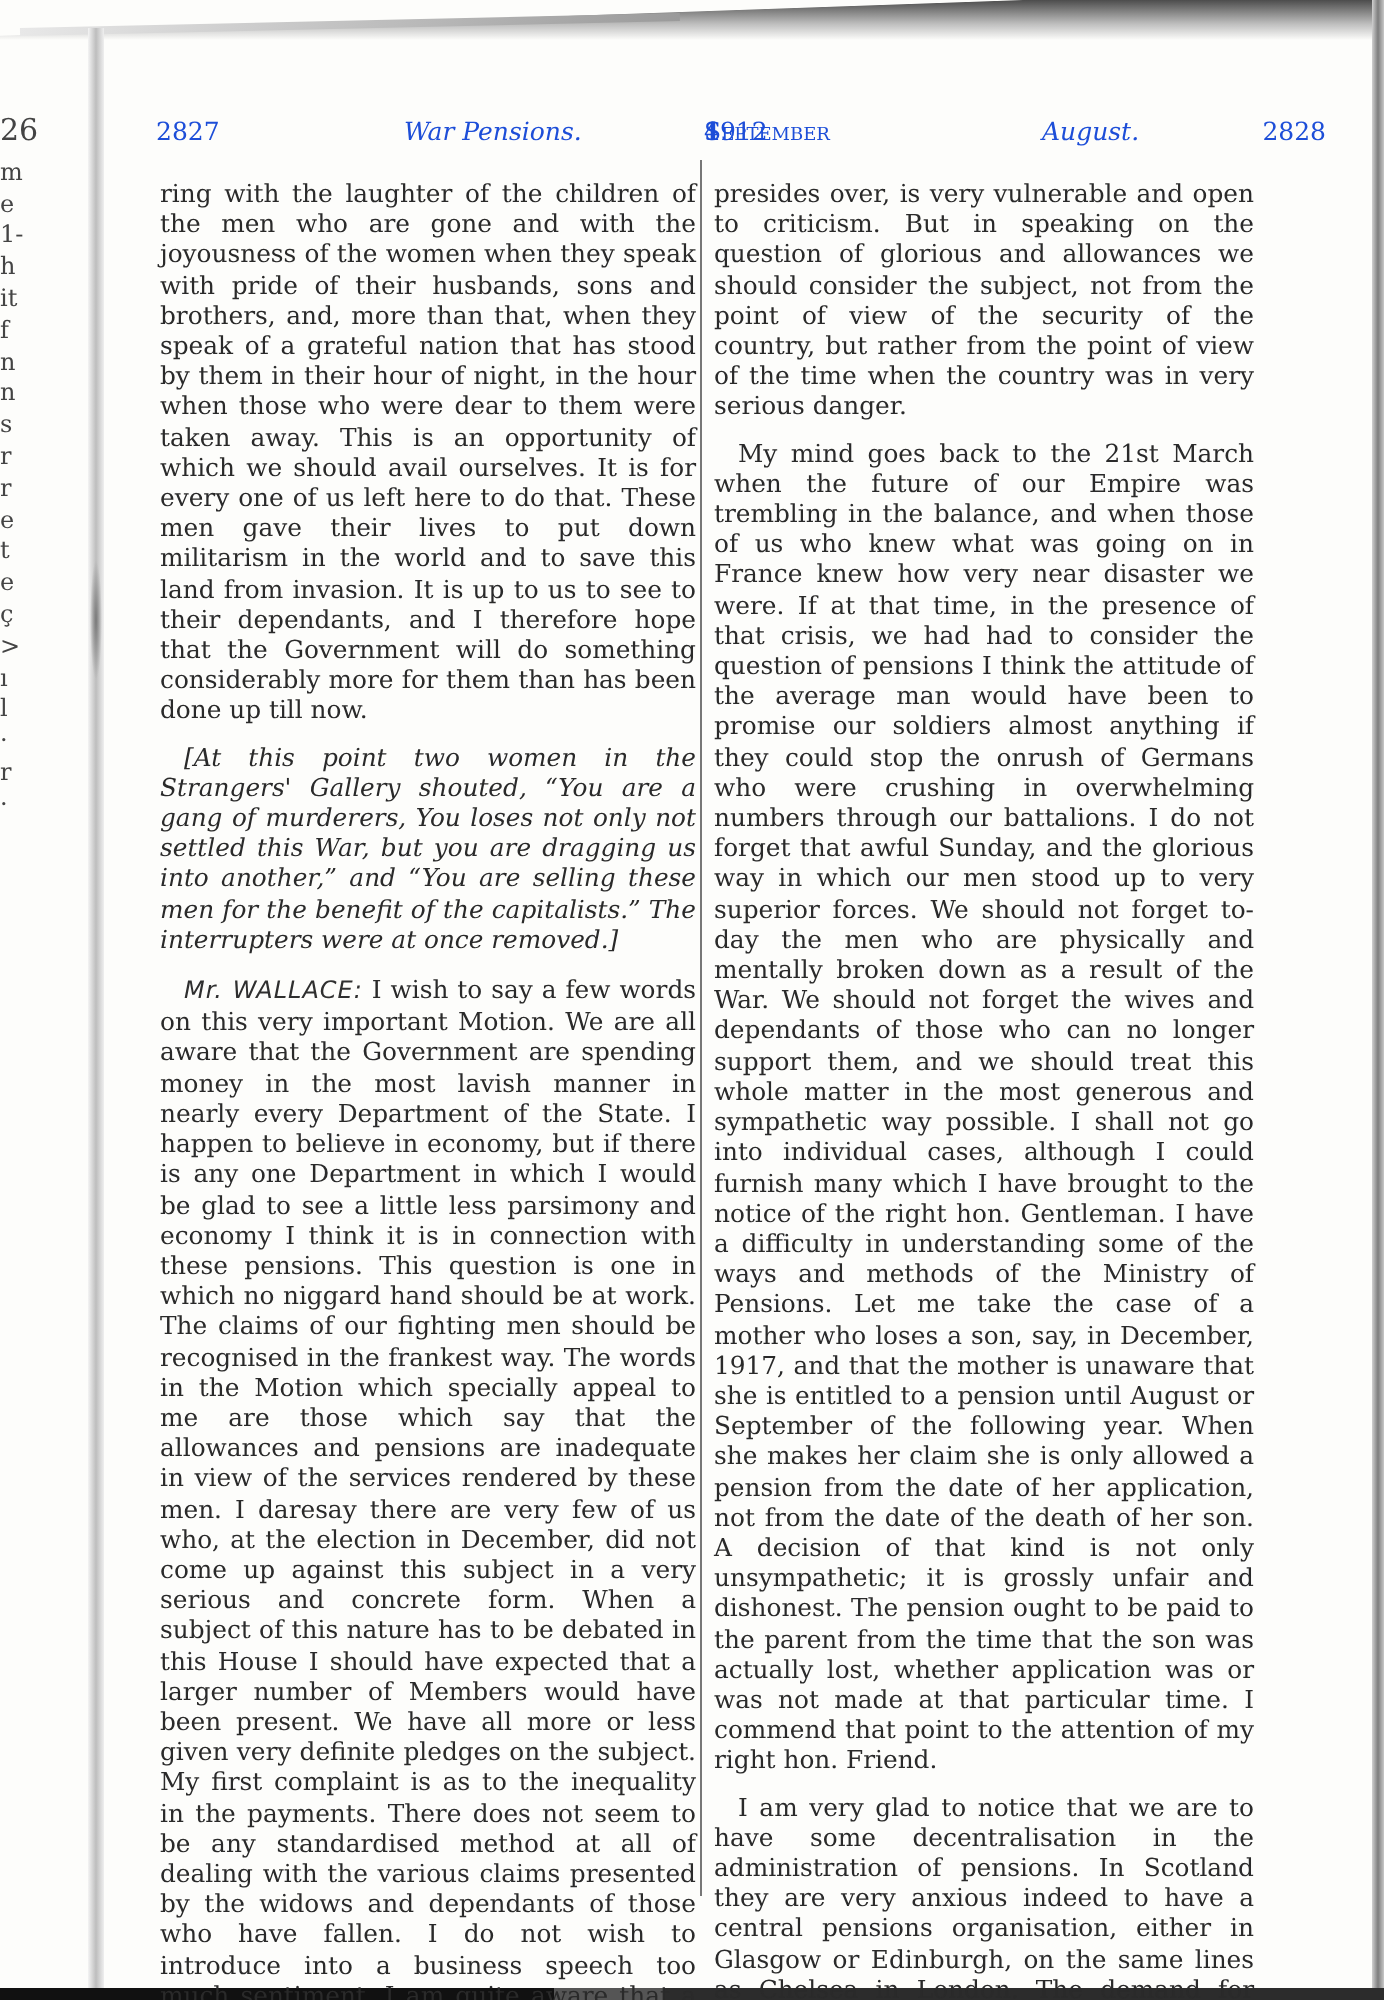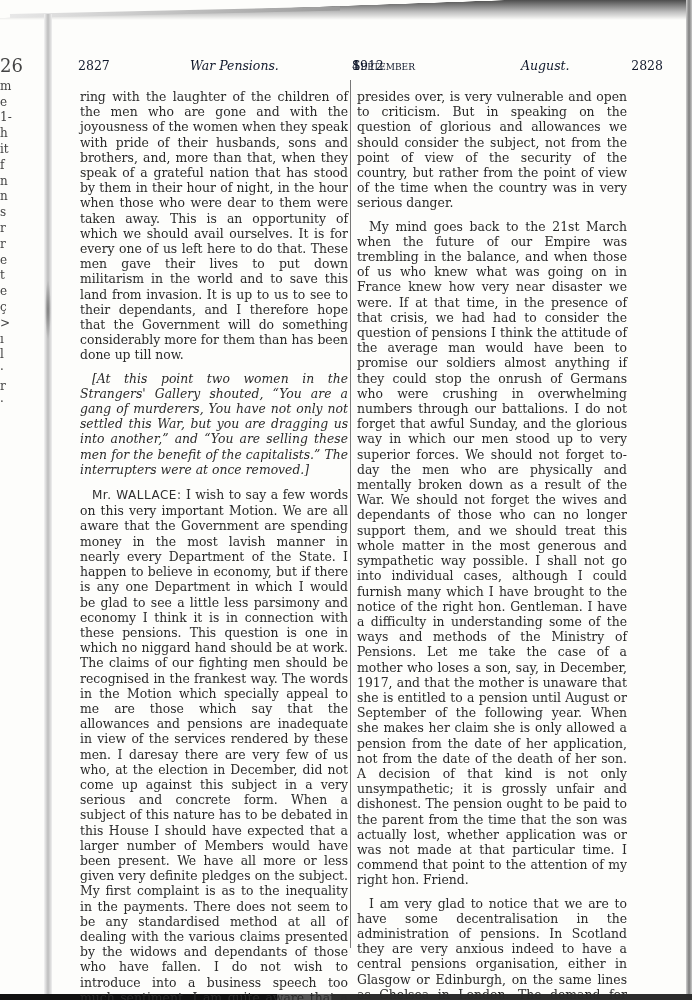--- a/index.html
+++ b/index.html
@@ -34,30 +34,30 @@
       background: linear-gradient(to right, #d0d0d0, #7d7d7d, #c8c8c8);
     }
     .bottom-edge {
       position: absolute; left: 0; bottom: 0; width: 692px; height: 6px;
       background: linear-gradient(to right, #111 0 40%, #555 40% 48%, #2c2c2c 48%);
     }
     .left-strip {
       position: absolute; left: 0; top: 58px; width: 26px;
       font-size: 12px; line-height: 15.8px; color: #444;
     }
-    .left-strip .pgnum { font-size: 18px; margin-bottom: 5px; }
+    .left-strip .pgnum { font-size: 15px; margin-bottom: 5px; }
     .left-strip div { height: 15.8px; overflow: hidden; }
 
     .header {
       position: absolute; top: 58px; left: 78px; width: 585px; height: 18px;
-      font-size: 12.5px; color: #0f172a;
+      font-size: 12.5px; color: #1d4ed8;
     }
     .header span { position: absolute; top: 0; white-space: nowrap; }
     .h-left { left: 0; }
-    .h-title { left: 112px; font-style: italic; }
+    .h-title { left: 124px; font-style: italic; }
     .h-date { left: 274px; }
     .h-date .sc { font-variant: small-caps; }
     .h-motion { left: 443px; font-style: italic; }
     .h-right { right: 0; margin-left: 16px; }
 
     .col {
       position: absolute; top: 78px; width: 268px;
       font-size: 12.4px; line-height: 15.2px; text-align: justify;
       hyphens: none;
     }
@@ -66,21 +66,21 @@
     .col-divider {
       position: absolute; left: 350px; top: 80px; width: 1px; height: 868px;
       background: #777;
     }
     .col p { margin: 0 0 8px 0; }
     .col p.ind { text-indent: 12px; }
     .col p.cont { text-indent: 0; margin-top: 11px; }
     .interruption { font-style: italic; text-indent: 12px; margin: 8px 0 10px 0 !important; }
     .speaker {
       font-family: "DejaVu Sans", "Liberation Sans", sans-serif;
-      font-size: 12px; letter-spacing: .5px; color: #2f2f2f;
+      font-size: 12px; letter-spacing: .5px; color: #2f2f2f; font-style: italic;
     }
   </style>
 </head>
 <body>
 
 <div class="top-shadow"></div>
 <div class="top-edge"></div>
 <div class="gutter"></div>
 <div class="gutter-blot"></div>
 <div class="right-edge"></div>
@@ -118,21 +118,21 @@
       <span>4</span> 
       <span class="sc">September</span> 
       <span>1912</span>
     </span>
   <span class="h-motion">August.</span>
   <span class="h-right">2828</span>
 </div>
 
 <div class="col col-left">
   <p class="cont">ring with the laughter of the children of the men who are gone and with the joyousness of the women when they speak with pride of their husbands, sons and brothers, and, more than that, when they speak of a grateful nation that has stood by them in their hour of night, in the hour when those who were dear to them were taken away. This is an opportunity of which we should avail ourselves. It is for every one of us left here to do that. These men gave their lives to put down militarism in the world and to save this land from invasion. It is up to us to see to their dependants, and I therefore hope that the Government will do something considerably more for them than has been done up till now.</p>
-  <p class="interruption">[At this point two women in the Strangers' Gallery shouted, “You are a gang of murderers, You have not only not settled this War, but you are dragging us into another,” and “You are selling these men for the benefit of the capitalists.” The interrupters were at once removed.]</p>
+  <p class="interruption">[At this point two women in the Strangers' Gallery shouted, “You are a gang of murderers, You loses not only not settled this War, but you are dragging us into another,” and “You are selling these men for the benefit of the capitalists.” The interrupters were at once removed.]</p>
   <p class="ind"><span class="speaker">Mr. WALLACE:</span> <span>I wish to say a few words on this very important Motion. We are all aware that the Government are spending money in the most lavish manner in nearly every Department of the State. I happen to believe in economy, but if there is any one Department in which I would be glad to see a little less parsimony and economy I think it is in connection with these pensions. This question is one in which no niggard hand should be at work. The claims of our fighting men should be recognised in the frankest way. The words in the Motion which specially appeal to me are those which say that the allowances and pensions are inadequate in view of the services rendered by these men. I daresay there are very few of us who, at the election in December, did not come up against this subject in a very serious and concrete form. When a subject of this nature has to be debated in this House I should have expected that a larger number of Members would have been present. We have all more or less given very definite pledges on the subject. My first complaint is as to the inequality in the payments. There does not seem to be any standardised method at all of dealing with the various claims presented by the widows and dependants of those who have fallen. I do not wish to introduce into a business speech too much sentiment. I am quite aware that a great Department, such as that the right hon. Gentleman</span></p>
 </div>
 
 <div class="col-divider"></div>
 
 <div class="col col-right">
   <p class="cont">presides over, is very vulnerable and open to criticism. But in speaking on the question of glorious and allowances we should consider the subject, not from the point of view of the security of the country, but rather from the point of view of the time when the country was in very serious danger.</p>
   <p class="ind">My mind goes back to the 21st March when the future of our Empire was trembling in the balance, and when those of us who knew what was going on in France knew how very near disaster we were. If at that time, in the presence of that crisis, we had had to consider the question of pensions I think the attitude of the average man would have been to promise our soldiers almost anything if they could stop the onrush of Germans who were crushing in overwhelming numbers through our battalions. I do not forget that awful Sunday, and the glorious way in which our men stood up to very superior forces. We should not forget to-day the men who are physically and mentally broken down as a result of the War. We should not forget the wives and dependants of those who can no longer support them, and we should treat this whole matter in the most generous and sympathetic way possible. I shall not go into individual cases, although I could furnish many which I have brought to the notice of the right hon. Gentleman. I have a difficulty in understanding some of the ways and methods of the Ministry of Pensions. Let me take the case of a mother who loses a son, say, in December, 1917, and that the mother is unaware that she is entitled to a pension until August or September of the following year. When she makes her claim she is only allowed a pension from the date of her application, not from the date of the death of her son. A decision of that kind is not only unsympathetic; it is grossly unfair and dishonest. The pension ought to be paid to the parent from the time that the son was actually lost, whether application was or was not made at that particular time. I commend that point to the attention of my right hon. Friend.</p>
   <p class="ind">I am very glad to notice that we are to have some decentralisation in the administration of pensions. In Scotland they are very anxious indeed to have a central pensions organisation, either in Glasgow or Edinburgh, on the same lines as Chelsea in London. The demand for that is very strong, and I am very glad that the Pensions Department have seen their way to</p>
 </div>

